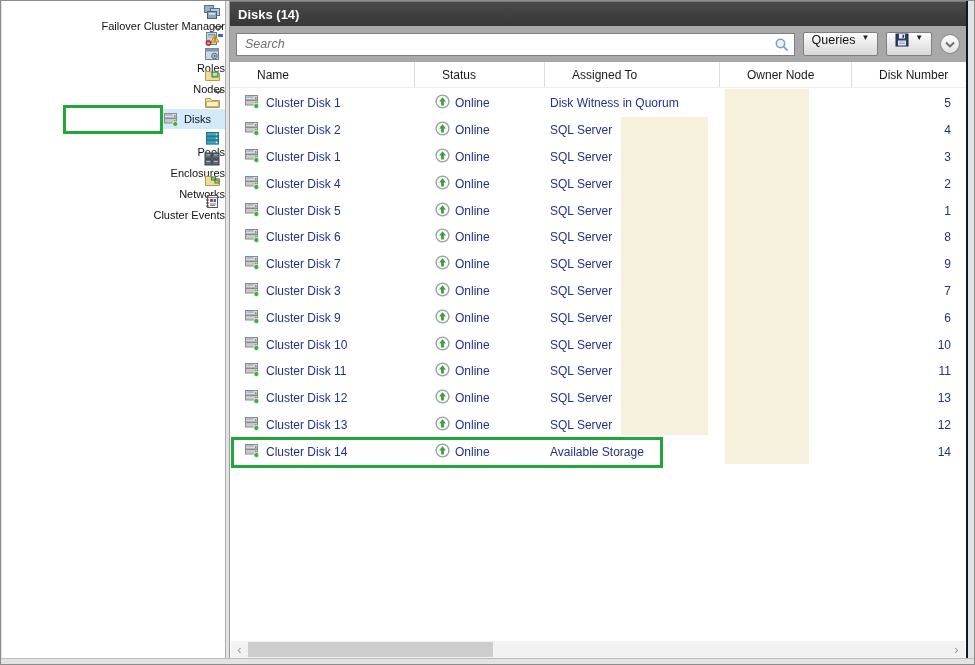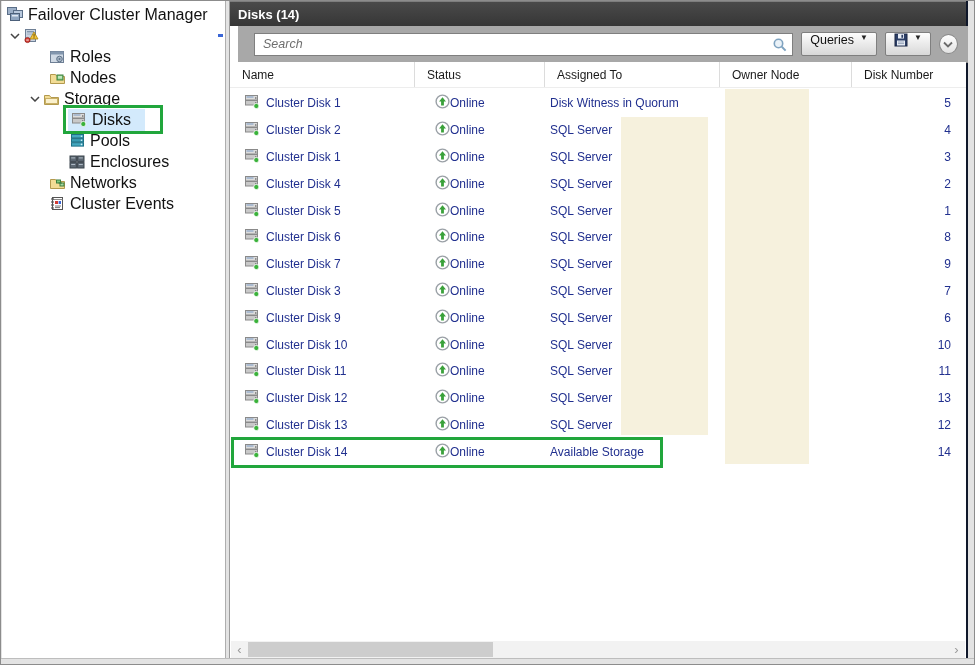--- a/index.html
+++ b/index.html
@@ -9,21 +9,21 @@
   .window {
     position:relative; width:975px; height:665px;
     background:#e3e3e3; border:1px solid #8c8c8c; overflow:hidden;
   }
 
   
   .sidebar {
     position:absolute; left:1px; top:0; width:224px; height:658px;
     background:#ffffff; border-right:1px solid #aeaeae; padding-top:3px;
   }
-  .tree-row { height:21px; display:flex; align-items:center; font-size:16px; color:#111; white-space:nowrap; position:relative; }
+  .tree-row { height:21px; display:flex; align-items:flex-end; font-size:11px; color:#111; white-space:nowrap; position:relative;flex-direction:column; }
   .tree-row .chev { width:14px; display:inline-flex; justify-content:center; align-items:center; color:#444; }
   .tree-row .icon { width:18px; height:16px; display:inline-flex; justify-content:center; align-items:center; margin-right:4px; flex:none; }
   .indent0 { padding-left:4px; }
   .indent1 { padding-left:6px; }
   .indent2 { padding-left:46px; }
   .indent2c { padding-left:26px; } 
   .indent3 { padding-left:66px; }
   .storage-label { text-decoration:underline; }
   .disks-selected { display:inline-flex; align-items:center; background:#d3eafc; padding:2px 14px 2px 2px; }
   .redacted-name { display:inline-block; width:160px; height:16px; background:#ffffff; }
@@ -33,23 +33,23 @@
   .main {
     position:absolute; left:228px; top:0; width:740px; height:659px;
     background:#ffffff; border-left:1px solid #9c9c9c; border-right:3px solid #0f172a;
   }
   .panel-header {
     position:absolute; left:0; top:0; width:100%; height:25px;
     background:linear-gradient(#4a4a4a,#363636); border-top:1px solid #7d7d7d;
     color:#ffffff; font-weight:bold; font-size:13px; display:flex; align-items:center; padding-left:8px;
   }
   .toolbar {
-    position:absolute; left:8px; top:25px; width:100%; height:37px;
+    position:absolute; left:0; top:25px; width:100%; height:37px;
     background:#a8a8a8; border-bottom:1px solid #8e8e8e;
-    display:flex; align-items:center; padding:0 16px;
+    display:flex; align-items:center; padding:0 6px;
   }
   .search-box {
     position:relative; width:566px; height:23px; background:#ffffff;
     border:1px solid #7f7f7f; display:flex; align-items:center;
   }
   .search-box input {
     border:none; outline:none; width:100%; height:100%; padding:0 26px 0 8px;
     font-family:"Liberation Sans", sans-serif; font-size:12.5px; font-style:italic; color:#555; background:transparent;
   }
   .search-box input::placeholder { color:#6e6e6e; font-style:italic; }
@@ -65,30 +65,30 @@
     background:linear-gradient(#ffffff,#e2e2e2); border:1px solid #8a8a8a;
     display:flex; align-items:center; justify-content:center;
   }
 
   
   .grid-header {
     position:absolute; left:0; top:61px; width:100%; height:26px; background:#ffffff;
     display:grid; grid-template-columns:185px 130px 175px 132px 111px;
     border-bottom:1px solid #ededed; font-size:12px; color:#1a1a1a;
   }
-  .grid-header .hcell { display:flex; align-items:center; padding-left:12px; border-right:1px solid #dcdcdc;text-align:right; }
+  .grid-header .hcell { display:flex; align-items:center; padding-left:27px; border-right:1px solid #dcdcdc;text-align:right; }
   .grid-header .hcell.last { border-right:none; }
   .grid-body { position:absolute; left:0; top:89px; width:100%; }
   .grid-row {
     height:26.8px; display:grid; grid-template-columns:185px 130px 175px 132px 111px;
     font-size:12px; color:#21308f; align-items:center;
   }
   .cell { display:flex; align-items:center; white-space:nowrap; overflow:hidden; }
   .cell.name { padding-left:14px; gap:6px; }
-  .cell.status { padding-left:20px; }
+  .cell.status { padding-left:20px; gap:5px; }
   .cell.assigned { padding-left:5px; }
   .cell.owner { padding-left:5px; }
   .cell.disknum { justify-content:flex-end; padding-right:12px; }
 
   
   .redact { position:absolute; background:#f6f1dd; pointer-events:none; }
   .redact-assigned { left:620px; top:116px; width:87px; height:318px; }
   .redact-owner { left:724px; top:88px; width:84px; height:375px; }
   .green-box { position:absolute; border:3px solid #21a63c; background:transparent; pointer-events:none; }
   .green-box-row { left:230px; top:436px; width:432px; height:31px; }

